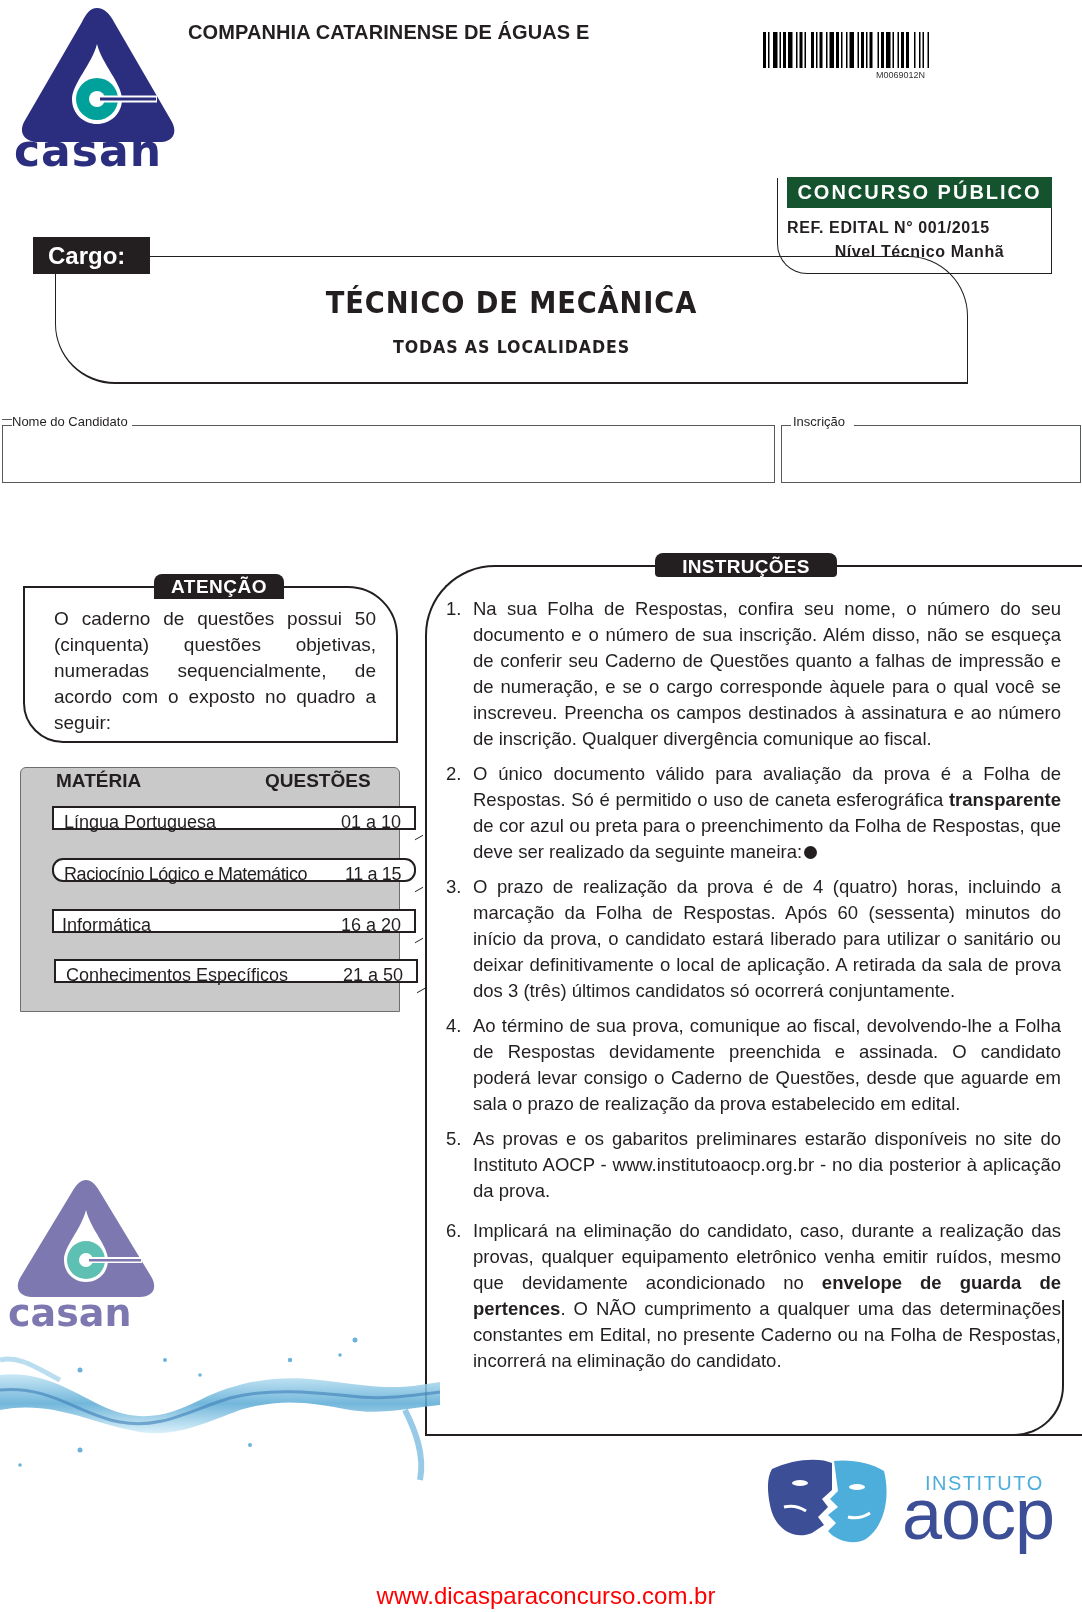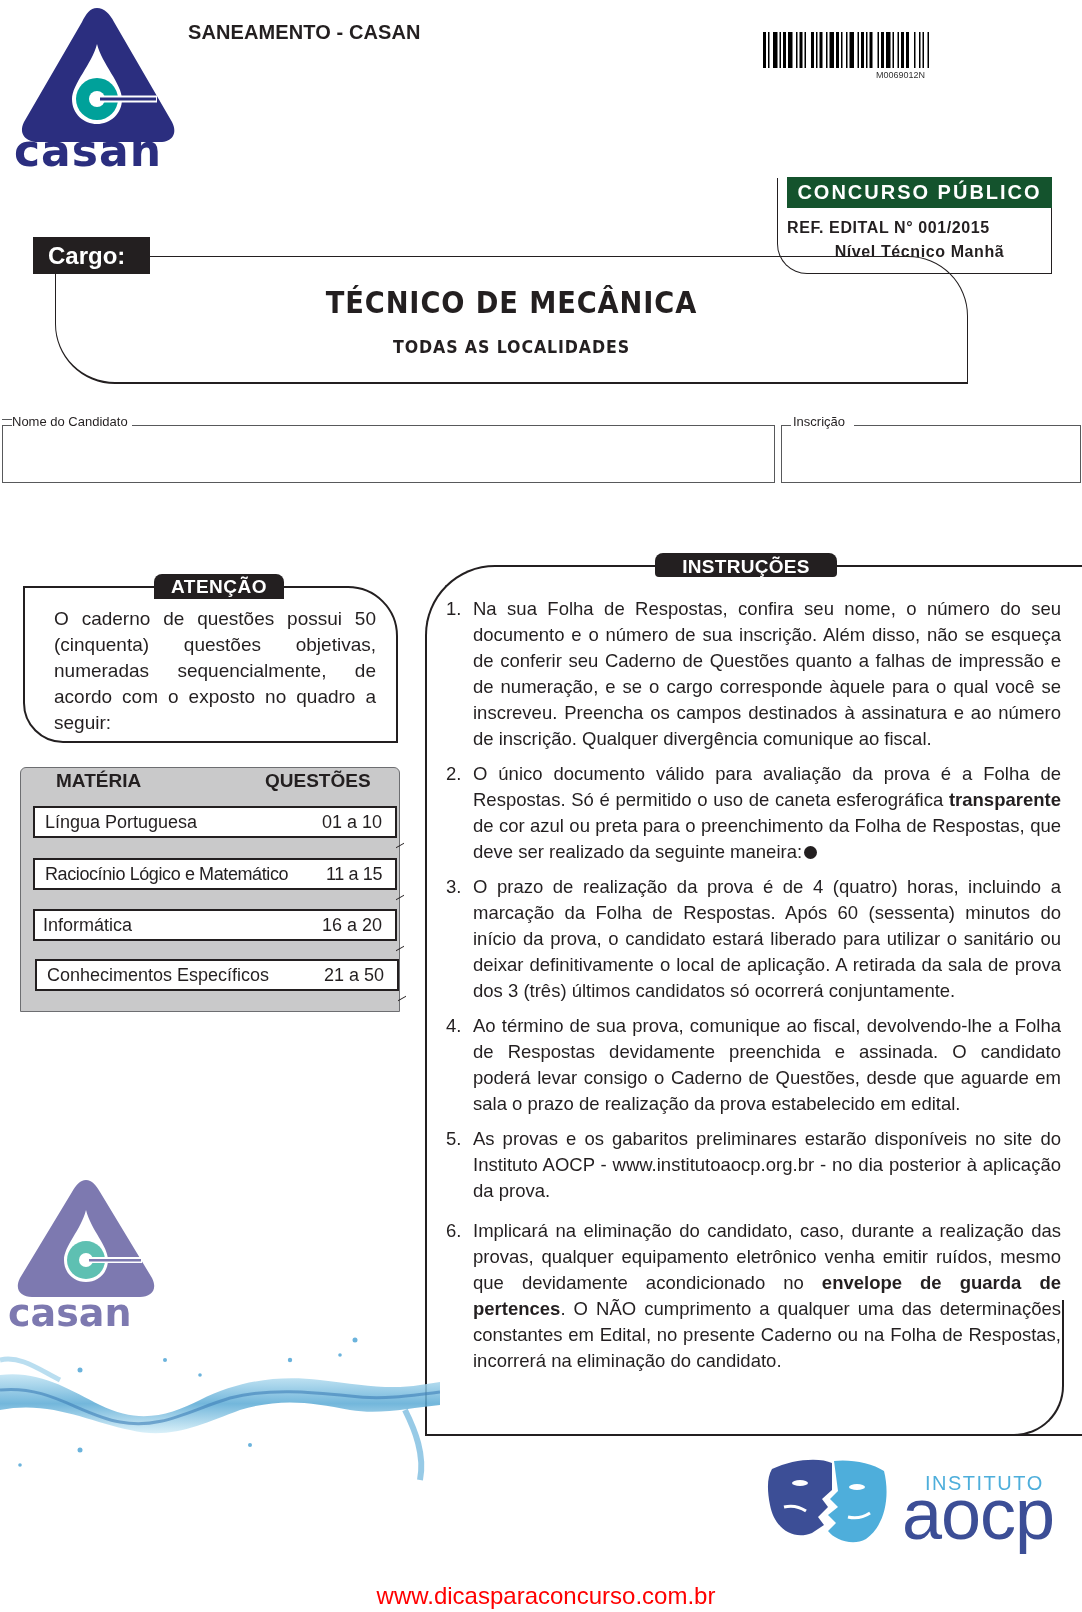--- a/index.html
+++ b/index.html
@@ -39,21 +39,21 @@
 
   
   #atencao-frame { left: 23px; top: 586px; width: 375px; height: 157px; border: 2px solid #231f20; border-radius: 0 50px 0 40px; }
   #atencao-label { left: 154px; top: 574px; width: 130px; height: 25px; background: #231f20; color: #fff; font-size: 19px; font-weight: bold; text-align: center; line-height: 25px; border-radius: 8px 8px 0 0; letter-spacing: 0.5px; }
   #atencao-text { left: 54px; top: 606px; width: 322px; font-size: 19px; line-height: 26px; text-align: justify; }
 
   
   #mat-panel { left: 20px; top: 767px; width: 380px; height: 245px; background: #c9c9ca; border: 1.5px solid #6d6e71; border-radius: 6px 6px 0 0; }
   #mat-head-l { left: 56px; top: 770px; font-size: 19px; font-weight: bold; color: #231f20; }
   #mat-head-r { left: 265px; top: 770px; font-size: 19px; font-weight: bold; color: #231f20; }
-  .mat-row { position: absolute; width: 364px; height: 32px; background: #fff; border: 2px solid #231f20; font-size: 18px; line-height: 28px; }
+  .mat-row { position: absolute; width: 364px; height: 24px; background: #fff; border: 2px solid #231f20; font-size: 18px; line-height: 28px; margin-left: 19px; }
   .mat-row .n { position: absolute; left: 10px; top: 0; }
   .mat-row .q { position: absolute; right: 13px; top: 0; }
   .mat-row::after { content: ""; position: absolute; right: -9px; bottom: -10px; width: 8px; height: 8px; border-bottom: 1px solid #231f20; transform: skewY(-30deg); }
 
   
   #instr-frame { left: 425px; top: 565px; width: 660px; height: 871px; border: 2px solid #231f20; border-right: none; border-radius: 70px 0 0 0; }
   #instr-frame-r { left: 1000px; top: 1300px; width: 64px; height: 136px; border-right: 2px solid #231f20; border-bottom: 2px solid #231f20; border-radius: 0 0 50px 0; }
   #instr-label { left: 655px; top: 553px; width: 182px; height: 24px; background: #231f20; color: #fff; font-size: 19px; font-weight: bold; text-align: center; line-height: 28px; border-radius: 8px 8px 4px 4px; letter-spacing: 0.3px; }
   #instr-list { left: 446px; top: 596px; width: 615px; }
   .instr-item { position: relative; padding-left: 27px; font-size: 18.5px; line-height: 26px; text-align: justify; margin-bottom: 9px; }
@@ -79,21 +79,21 @@
   <path d="M85 4 C78 4 74 10 70 18 L12 118 C6 130 14 138 26 138 L148 138 C160 138 166 130 160 118 L102 18 C98 10 92 4 85 4 Z" fill="#2b2e7f"></path>
   <path d="M85 40 C80 60 60 80 60 95 C60 110 72 120 85 120 C98 120 110 110 110 95 C110 80 90 60 85 40 Z" fill="#ffffff"></path>
   <circle cx="85" cy="95" r="21" fill="#00a19a"></circle>
   <circle cx="85" cy="95" r="8" fill="#ffffff"></circle>
   <rect x="85" y="91.5" width="60" height="7" fill="#ffffff"></rect>
   <rect x="88" y="93.5" width="56" height="3" fill="#2b2e7f"></rect>
   <text x="2" y="162" font-family="DejaVu Sans, sans-serif" font-weight="bold" font-size="44" fill="#2b2e7f" letter-spacing="1">casan</text>
 </svg>
 
 <div class="abs" id="company">
-  <div>SANEAMENTO - CASAN</div>
+  <div>COMPANHIA CATARINENSE DE ÁGUAS E</div>
 </div>
 
 <svg class="abs" id="barcode">
     <rect x="0" y="0" width="3" height="36" fill="#000"></rect>
     <rect x="5" y="0" width="1.5" height="36" fill="#000"></rect>
     <rect x="10" y="0" width="4.5" height="36" fill="#000"></rect>
     <rect x="16.5" y="0" width="1.5" height="36" fill="#000"></rect>
     <rect x="20" y="0" width="3" height="36" fill="#000"></rect>
     <rect x="25" y="0" width="4.5" height="36" fill="#000"></rect>
     <rect x="33" y="0" width="1.5" height="36" fill="#000"></rect>
@@ -154,21 +154,21 @@
 <div class="abs" id="atencao-text">O caderno de questões possui 50 (cinquenta) questões objetivas, numeradas sequencialmente, de acordo com o exposto no quadro a seguir:</div>
 
 <div class="abs" id="mat-panel"></div>
 <div class="abs" id="mat-head-l">MATÉRIA</div>
 <div class="abs" id="mat-head-r">QUESTÕES</div>
 
 <div class="mat-row" style="left:33px;top:806px;">
   <span class="n">Língua Portuguesa</span>
   <span class="q">01 a 10</span>
 </div>
-<div class="mat-row" style="left:33px;top:858px;letter-spacing:-0.4px;">
+<div class="mat-row" style="left:33px;top:858px;letter-spacing:-0.4px;border-radius:11px;">
   <span class="n">Raciocínio Lógico e Matemático</span>
   <span class="q">11 a 15</span>
 </div>
 <div class="mat-row" style="left:33px;top:909px;">
   <span class="n" style="left:8px">Informática</span>
   <span class="q">16 a 20</span>
 </div>
 <div class="mat-row" style="left:35px;top:959px;">
   <span class="n">Conhecimentos Específicos</span>
   <span class="q">21 a 50</span>

